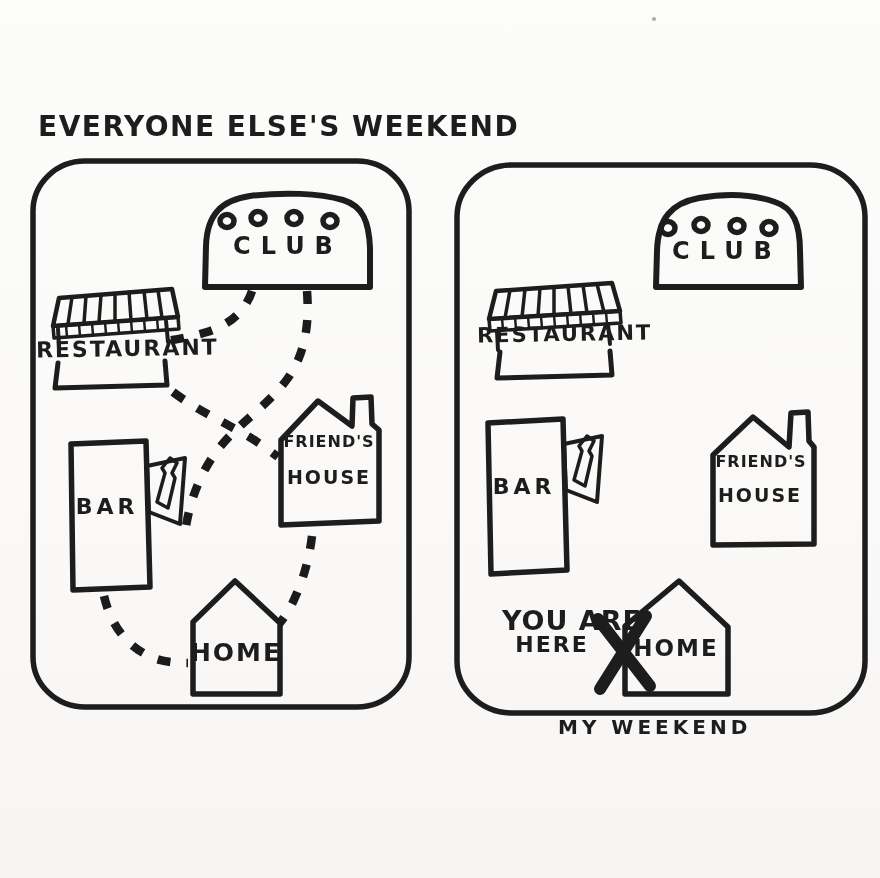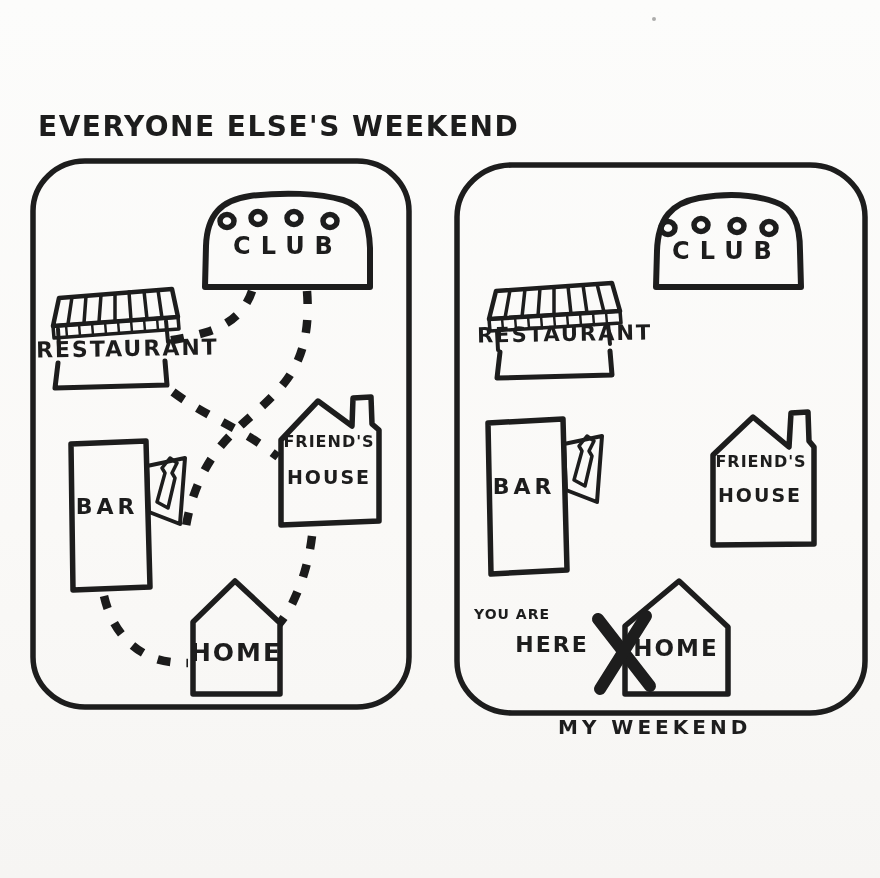--- a/index.html
+++ b/index.html
@@ -147,18 +147,18 @@
 
   <div class="label" style="left:477px;top:324px;font-size:21px;letter-spacing:2px;transform:rotate(-1deg);">RESTAURANT</div>
 
   <div class="label ctr" style="left:524px;top:476px;font-size:22px;letter-spacing:4px;">BAR</div>
 
   <div class="label ctr" style="left:761px;top:454px;font-size:16px;letter-spacing:1px;">FRIEND'S</div>
   <div class="label ctr" style="left:760px;top:486px;font-size:19px;letter-spacing:2px;">HOUSE</div>
 
   <div class="label ctr" style="left:676px;top:637px;font-size:23px;letter-spacing:2px;">HOME</div>
 
-  <div class="label ctr" style="left:512px;top:607px;font-size:14px;letter-spacing:1px;">YOU ARE</div>
+  <div class="label ctr" style="left:572px;top:607px;font-size:27px;letter-spacing:1px;">YOU ARE</div>
   <div class="label ctr" style="left:552px;top:634px;font-size:22px;letter-spacing:2px;">HERE</div>
 
   <div class="label" style="left:558px;top:717px;font-size:20px;letter-spacing:4px;">MY WEEKEND</div>
 
 </div>
 
 </body></html>

